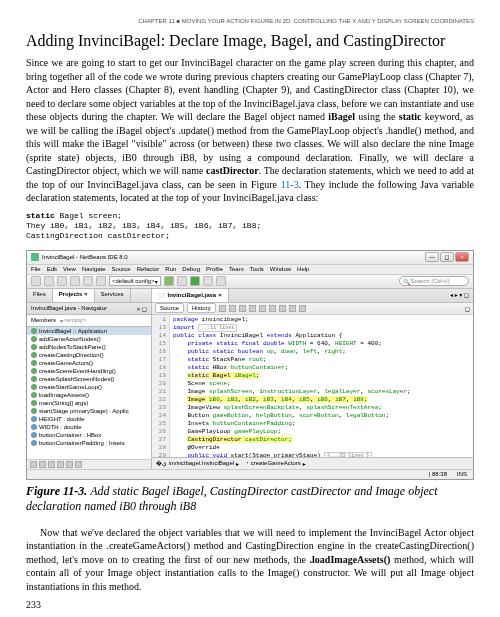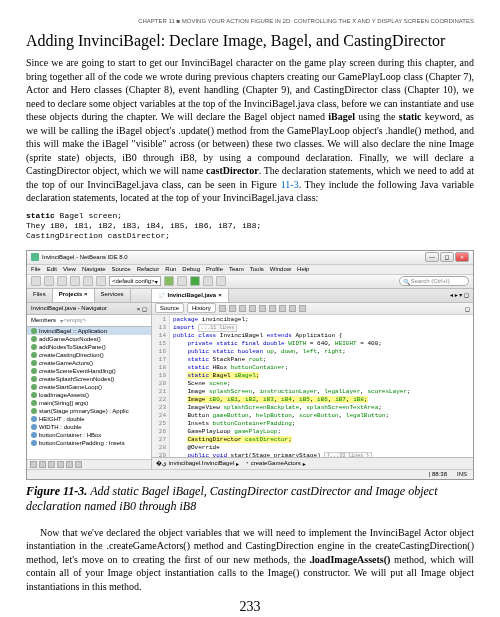--- a/index.html
+++ b/index.html
@@ -47,21 +47,21 @@
   .kw { color: #0000cc; }
   .cls { color: #000; }
   .fld { color: #008800; }
   .hilight { background: #fffa90; }
   .collapsed-box { border: 1px solid #ccc; background: #f8f8f8; color: #888; padding: 0 2px; font-size: 5px; }
   .bottom-tabs { height: 12px; background: #eee; border-top: 1px solid #bbb; display: flex; align-items: center; font-size: 6px; padding: 0 4px; gap: 6px; }
   .bottom-tab { display: flex; align-items: center; gap: 2px; }
   .status-bar { height: 10px; background: #eee; border-top: 1px solid #ccc; display: flex; align-items: center; justify-content: flex-end; font-size: 6px; padding: 0 6px; gap: 10px; }
   .figure-caption { font-size: 12px; font-style: italic; margin-bottom: 12px; }
   .figure-caption .fignum { font-weight: bold; font-style: italic; }
-  .page-num { text-align: center; font-size: 14px; margin-top: 4px; margin-bottom: 6px; }
+  .page-num { text-align: left; font-size: 10px; margin-top: 4px; margin-bottom: 6px; }
   .footer-link { text-align: center; font-size: 9px; color: #0066cc; margin-top: 2px; }
 </style>
 </head>
 <body>
 <div class="page">
 
 <div class="chapter-header">CHAPTER 11 ■ MOVING YOUR ACTION FIGURE IN 2D: CONTROLLING THE X AND Y DISPLAY SCREEN COORDINATES</div>
 
 <h2 class="section-title">Adding InvinciBagel: Declare Image, Bagel, and CastingDirector</h2>
 

